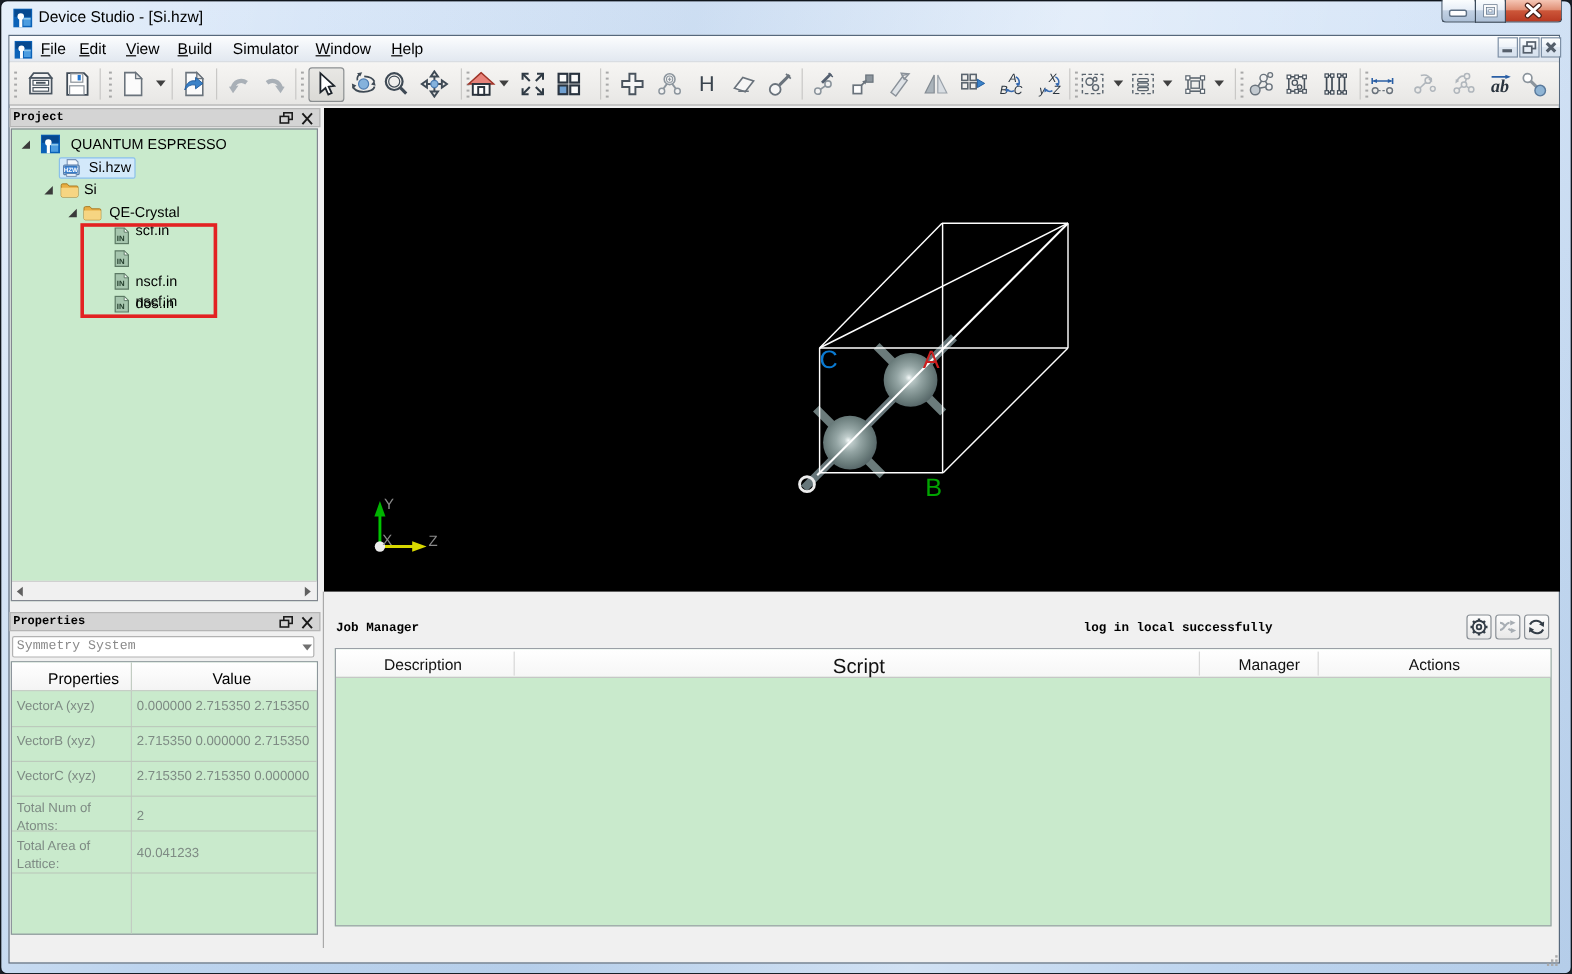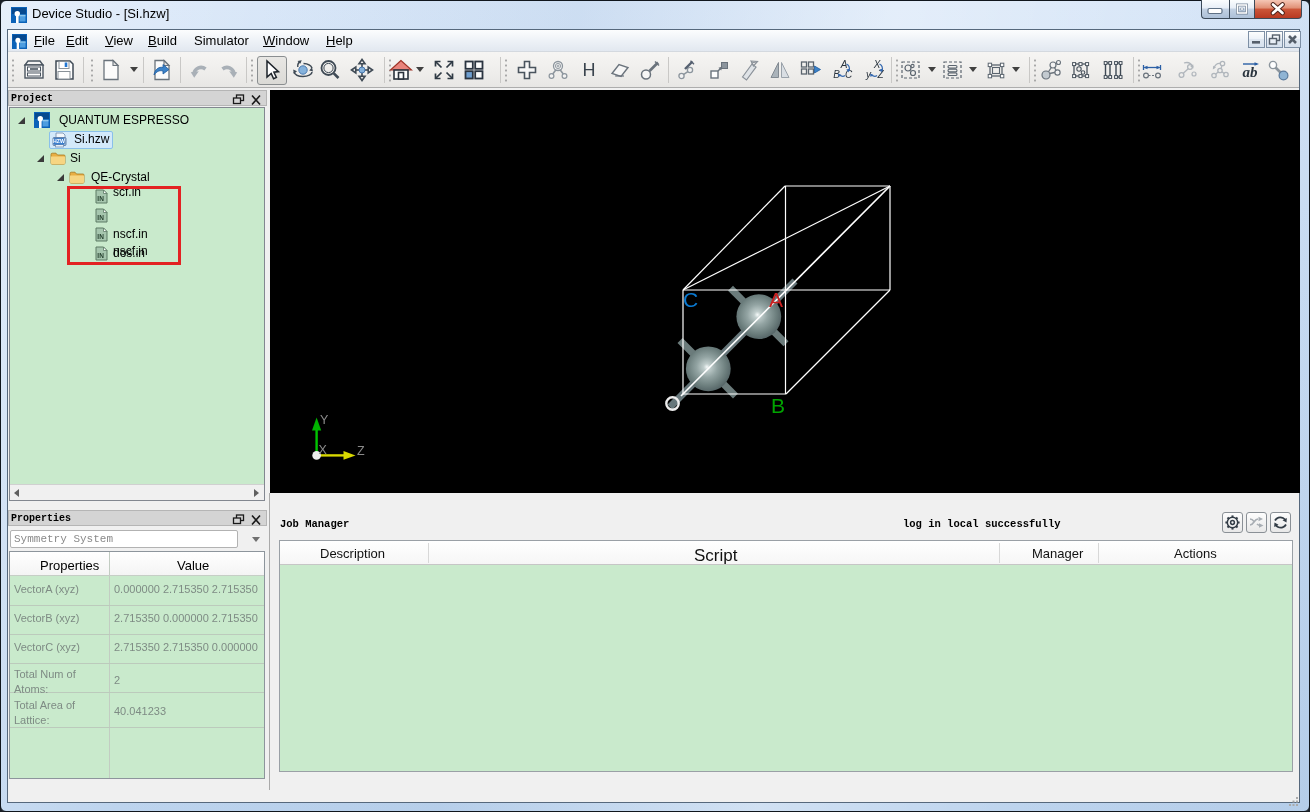--- a/index.html
+++ b/index.html
@@ -48,21 +48,21 @@
   
   .docktitle{position:absolute;left:8px;width:259px;height:16px;background:#d4d4d4;
     border:1px solid #b5b5b5;font-family:"Liberation Mono",monospace;font-size:10px;font-weight:bold;color:#000;
     line-height:15px;padding-left:2px;}
   #tree{position:absolute;left:9px;top:107px;width:256px;height:394px;
     background:#c9eacc;border:1px solid #828790;}
   #treescroll{position:absolute;left:10px;top:484px;width:254px;height:16px;background:#f0f0f0;border-top:1px solid #d0d0d0;}
   .trow{position:absolute;font-size:12px;color:#000;height:19px;line-height:19px;}
 
   
-  #propcombo{position:absolute;left:10px;top:530px;width:228px;height:18px;background:#fff;
+  #propcombo{position:absolute;left:10px;top:530px;width:252px;height:18px;background:#fff;
     border:1px solid #b2b2b2;border-radius:2px;font-family:"Liberation Mono",monospace;
     font-size:11px;color:#8a8a8a;line-height:16px;padding-left:3px;}
   #proptable{position:absolute;left:9px;top:551px;width:256px;height:228px;background:#c9eacc;border:1px solid #8d959c;}
 
   
   #viewport{position:absolute;left:270px;top:90px;width:1030px;height:403px;background:#000;}
 
   
   #jobtable{position:absolute;left:279px;top:540px;width:1014px;height:232px;border:1px solid #9aa0a6;background:#c9eacc;}
   .jmbtn{position:absolute;top:512px;width:21px;height:21px;border:1px solid #8a9096;border-radius:3px;

